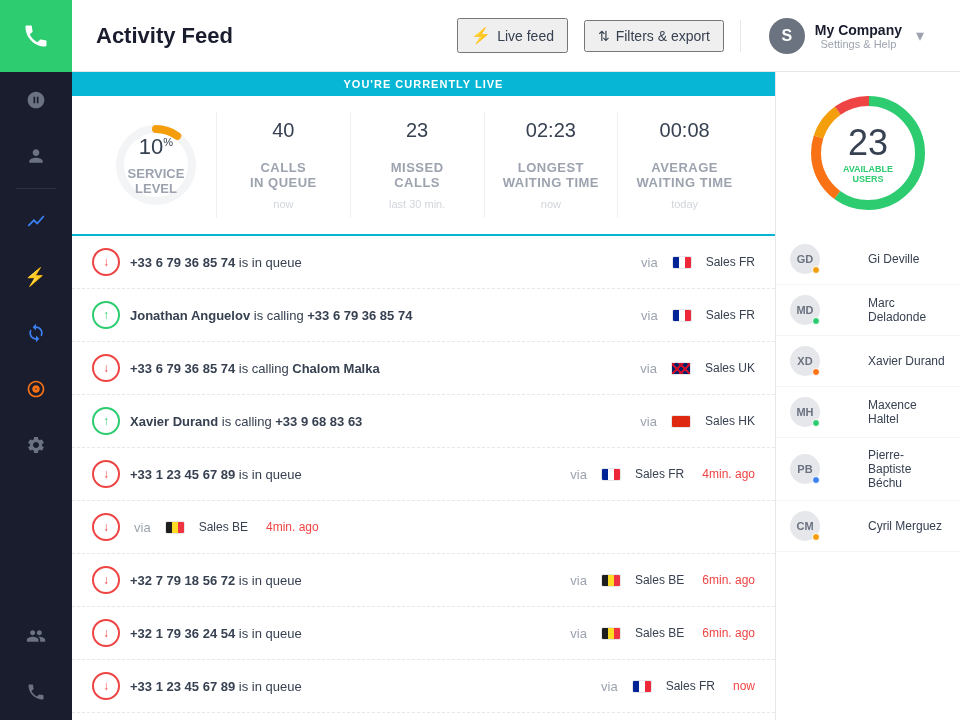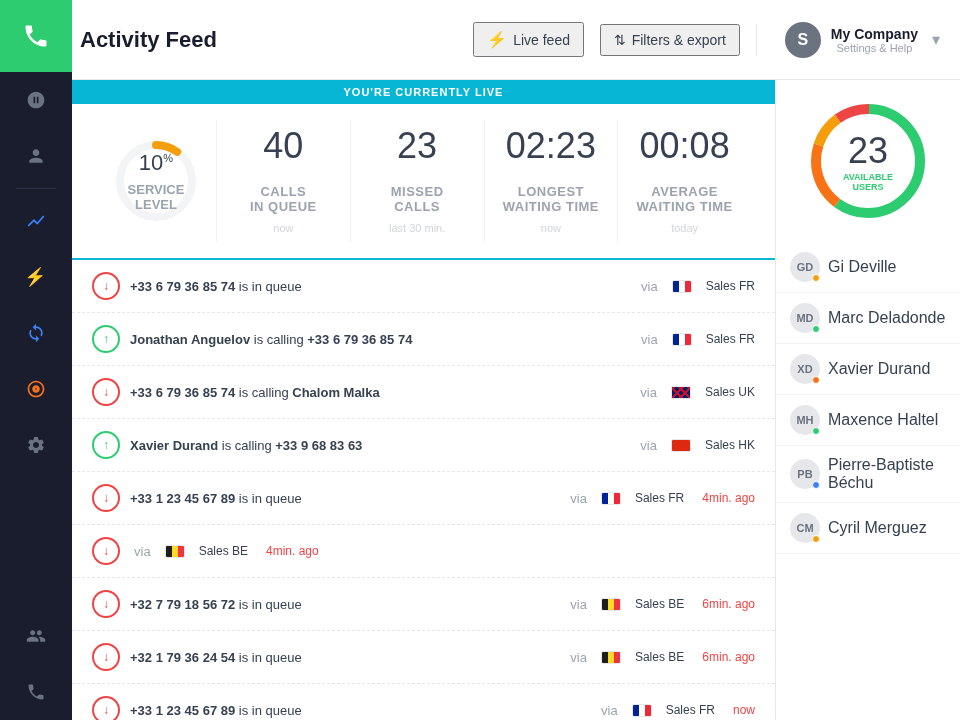--- a/index.html
+++ b/index.html
@@ -50,24 +50,24 @@
     .main {
       flex: 1;
       display: flex;
       flex-direction: column;
       overflow: hidden;
     }
 
     
     .header {
       background: white;
-      height: 80px;
-      display: flex;
-      align-items: center;
-      padding: 0 8px;
+      height: 72px;
+      display: flex;
+      align-items: center;
+      padding: 0 24px;
       border-bottom: 1px solid #e5e7eb;
       flex-shrink: 0;
     }
     .header-title {
       font-size: 22px;
       font-weight: 700;
       color: #1a1d2e;
       flex: 1;
     }
     .header-actions {
@@ -178,21 +178,21 @@
       justify-content: center;
       flex-shrink: 0;
     }
     .stat-block {
       flex: 1;
       text-align: center;
       border-left: 1px solid #f0f0f0;
       padding: 8px 16px;
     }
     .stat-value {
-      font-size: 36px;
+      font-size: 20px;
       font-weight: 300;
       color: #374151;
       line-height: 1;
     }
     .stat-label {
       font-size: 13px;
       font-weight: 700;
       color: #9ca3af;
       text-transform: uppercase;
       letter-spacing: 0.5px;
@@ -343,23 +343,24 @@
     .user-status-dot {
       position: absolute;
       bottom: 0;
       right: 0;
       width: 8px;
       height: 8px;
       border-radius: 50%;
       border: 1px solid white;
     }
     .user-name {
-      font-size: 16px;
+      font-size: 12px;
       color: #374151;
       font-weight: 500;
+      margin-left: 40px;
     }
   </style>
 </head>
 <body>
 
 <div class="sidebar">
   <div class="sidebar-logo">
     <svg width="28" height="28" viewBox="0 0 24 24" fill="white">
       <path d="M6.6 10.8c1.4 2.8 3.8 5.1 6.6 6.6l2.2-2.2c.3-.3.7-.4 1-.2 1.1.4 2.3.6 3.6.6.6 0 1 .4 1 1V20c0 .6-.4 1-1 1-9.4 0-17-7.6-17-17 0-.6.4-1 1-1h3.5c.6 0 1 .4 1 1 0 1.3.2 2.5.6 3.6.1.3 0 .7-.2 1L6.6 10.8z"></path>
     </svg>

